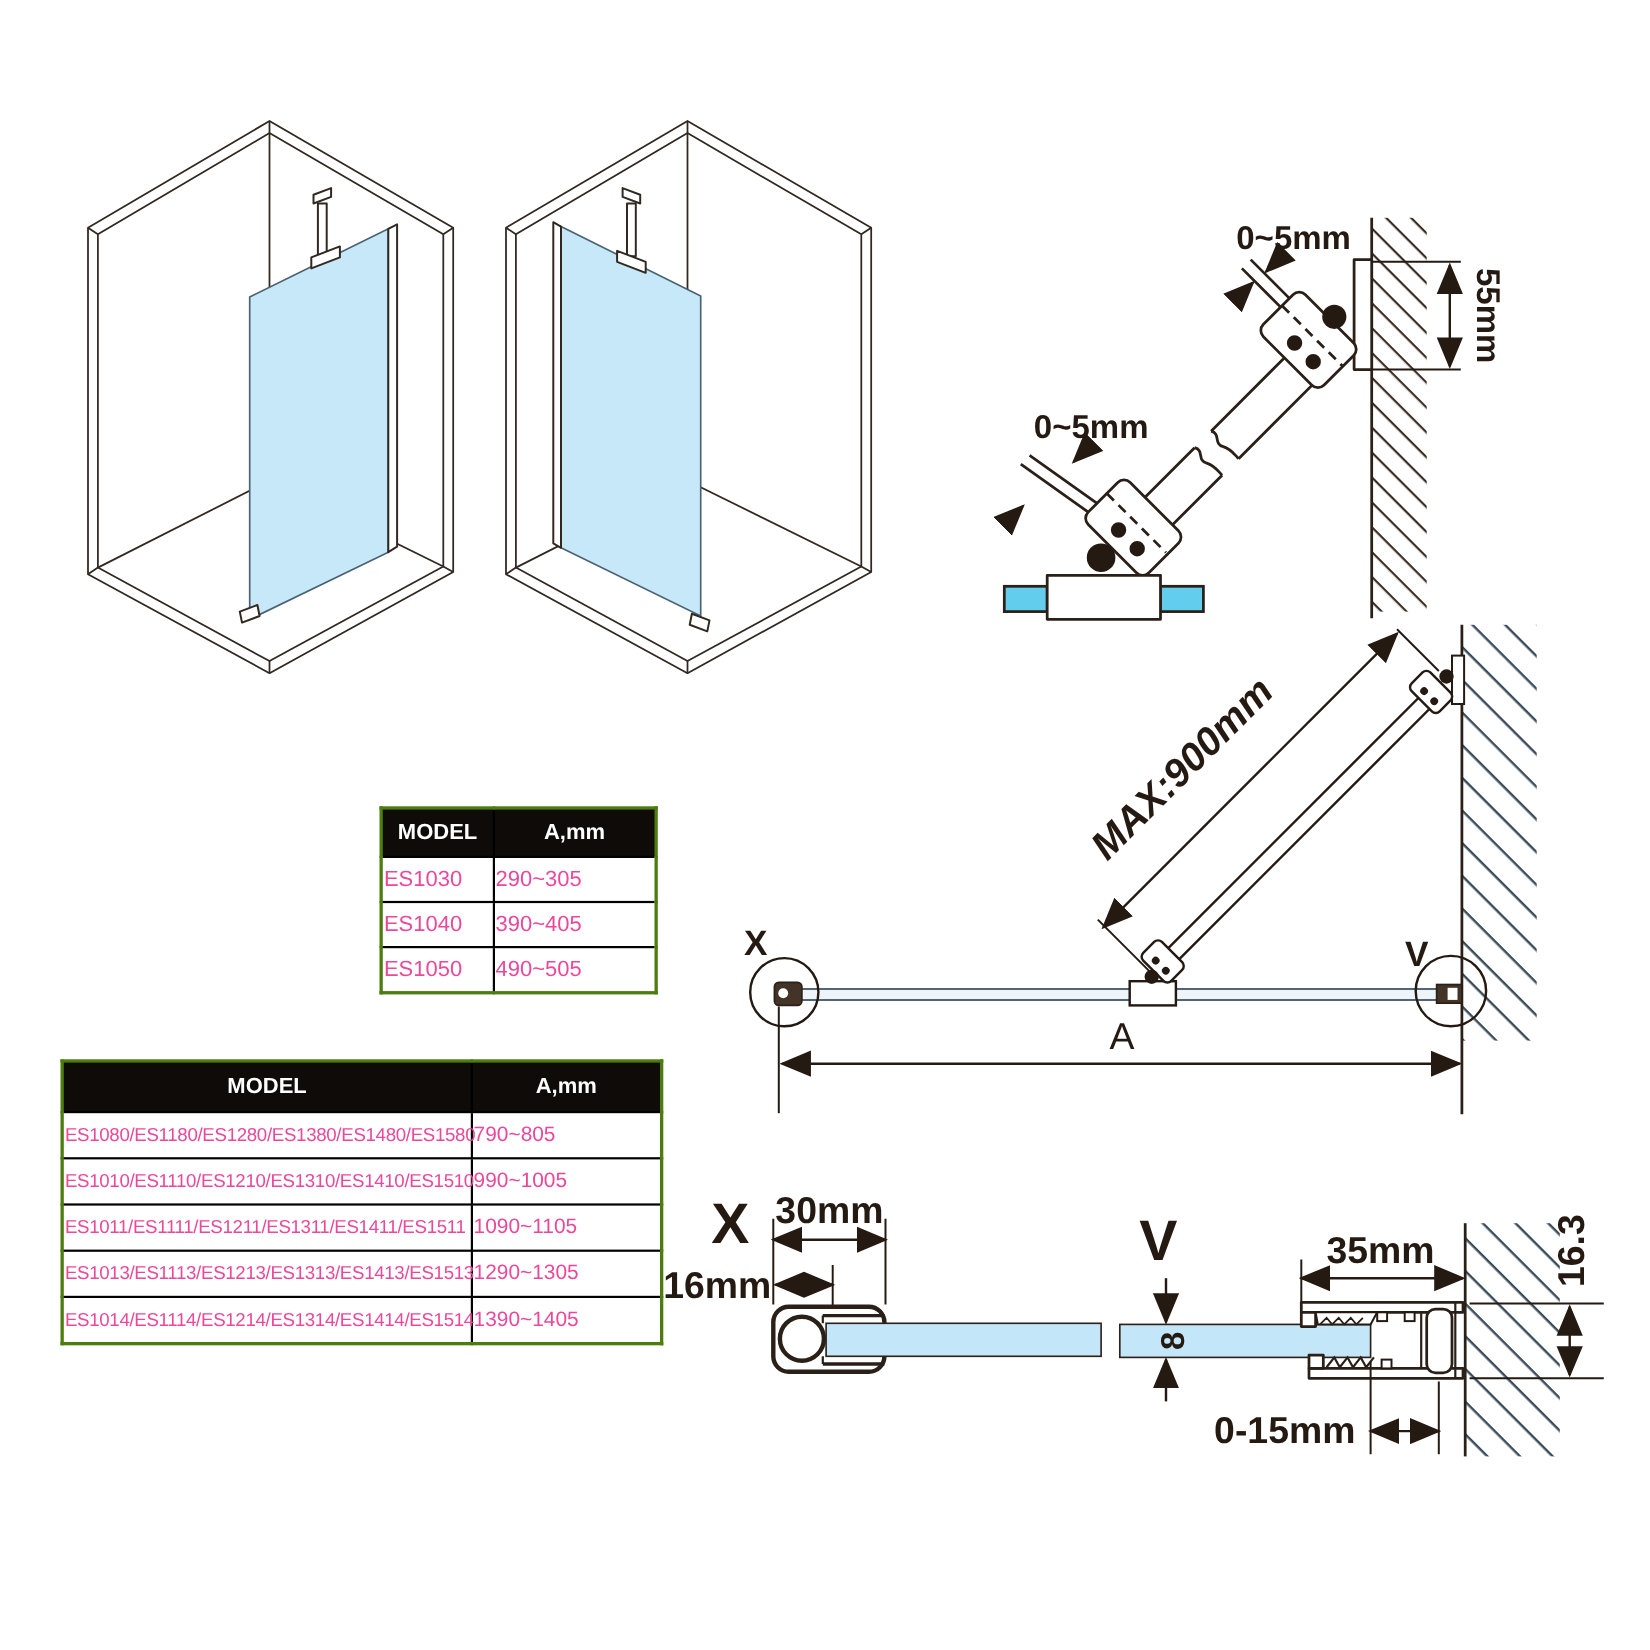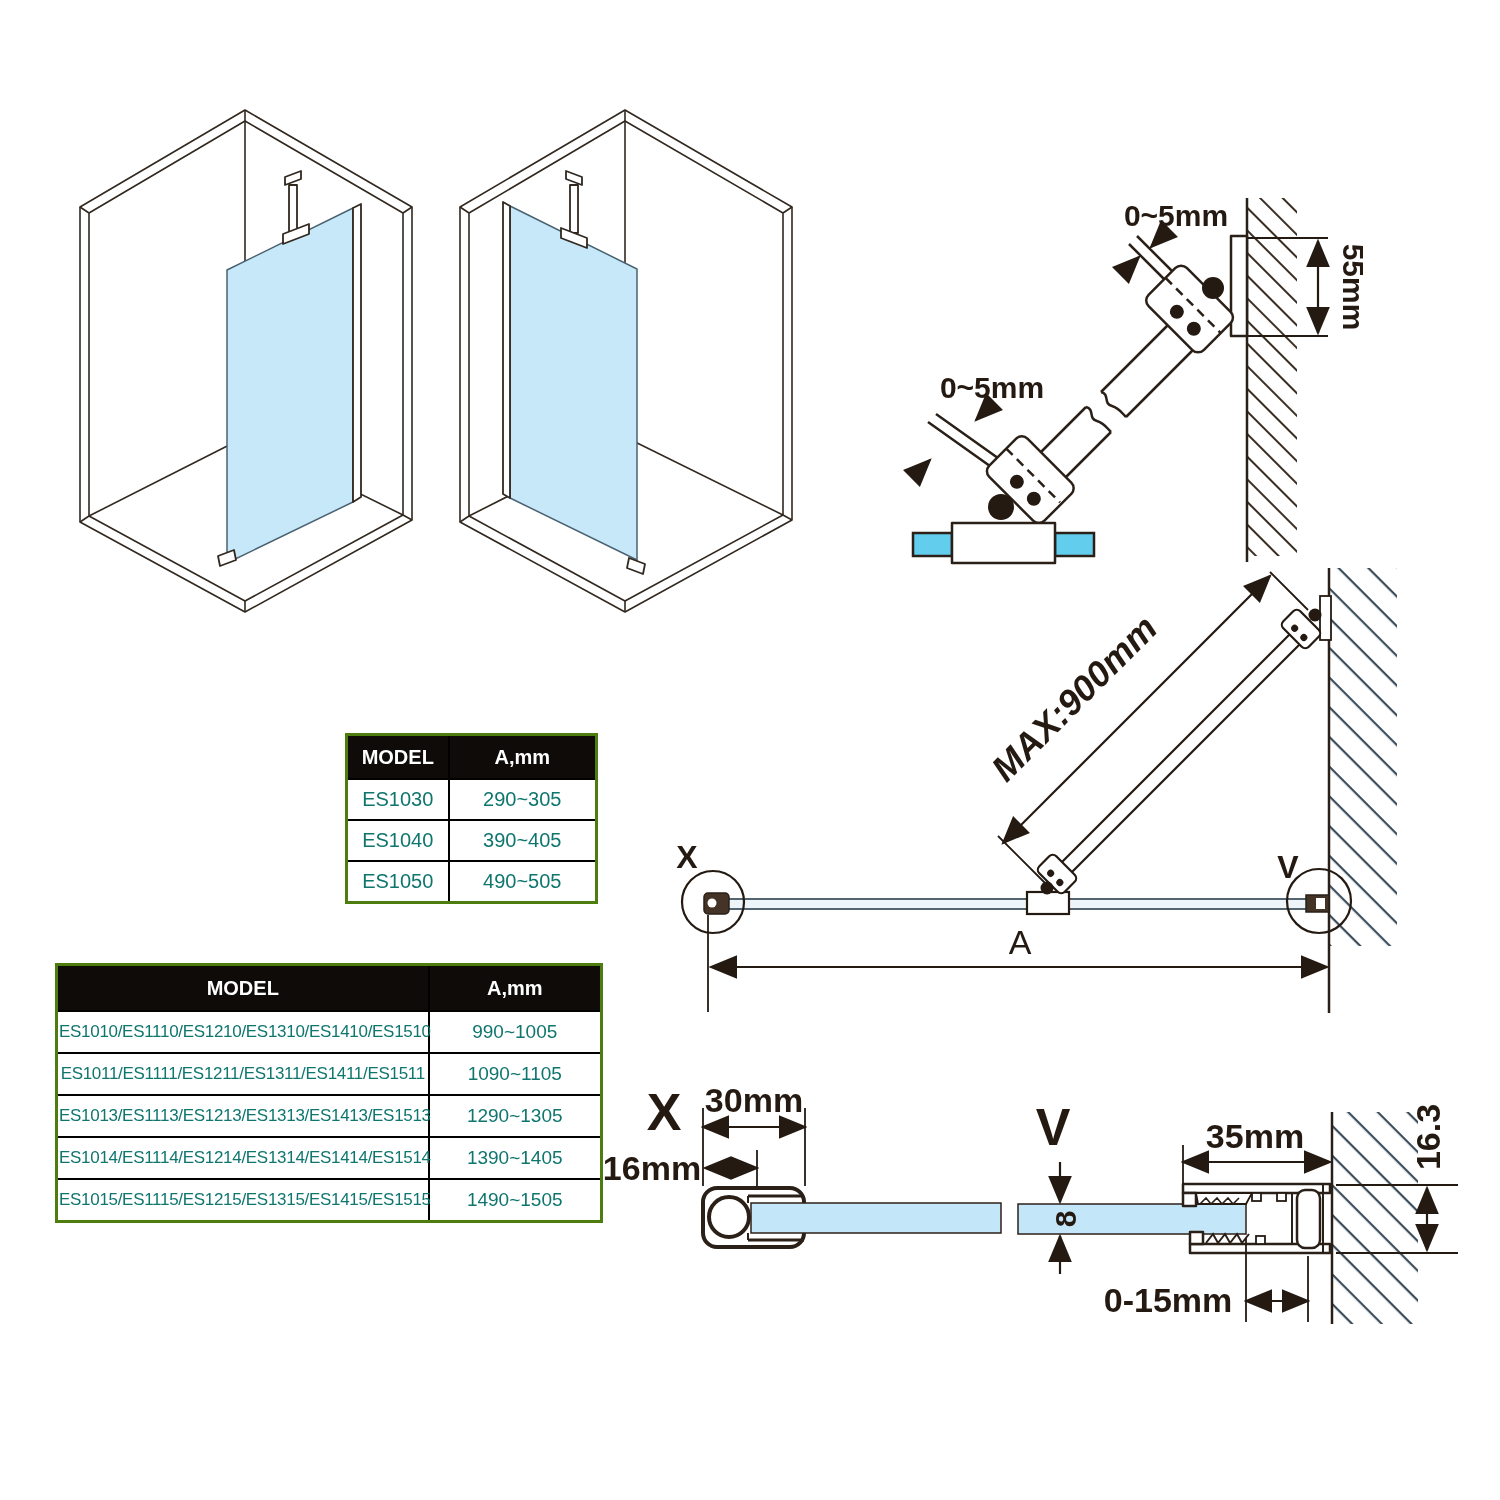--- a/index.html
+++ b/index.html
@@ -18,21 +18,21 @@
   .cyan{fill:#62cdec;stroke:#2a2018;stroke-width:2.5;}
   .wfill{fill:#ffffff;}
   .t30b{font-size:30px;font-weight:bold;}
   .t32b{font-size:32px;font-weight:bold;}
   .t34b{font-size:34px;font-weight:bold;}
   .t34{font-size:34px;}
   .t36bi{font-size:36px;font-weight:bold;font-style:italic;}
   .t52b{font-size:52px;font-weight:bold;}
   table.spec{position:absolute;border-collapse:collapse;background:#fff;border:3px solid #4d7c0f;table-layout:fixed;}
   table.spec th{background:#0e0b09;color:#fff;font-weight:bold;border:2px solid #000;font-size:20px;}
-  table.spec td{border:2px solid #000;text-align:center;color:#0f766e;background:#fff;}
+  table.spec td{border:2px solid #000;color:#ec4899;background:#fff;}
   #tbl-small{left:345px;top:733px;width:250px;}
   #tbl-small th{height:40px;}
   #tbl-small td{height:37px;font-size:20px;}
   #tbl-large{left:55px;top:963px;width:545px;}
   #tbl-large th{height:42px;}
   #tbl-large td{height:38px;font-size:19px;}
   #tbl-large td.model{font-size:17px;letter-spacing:-0.3px;}
 </style>
 </head>
 <body>
@@ -258,35 +258,35 @@
         <col style="width:173px">
       </colgroup>
   <thead>
     <tr>
       <th>MODEL</th>
       <th>A,mm</th>
     </tr>
   </thead>
   <tbody>
     <tr>
+      <td class="model">ES1080/ES1180/ES1280/ES1380/ES1480/ES1580</td>
+      <td>790~805</td>
+    </tr>
+    <tr>
       <td class="model">ES1010/ES1110/ES1210/ES1310/ES1410/ES1510</td>
       <td>990~1005</td>
     </tr>
     <tr>
       <td class="model">ES1011/ES1111/ES1211/ES1311/ES1411/ES1511</td>
       <td>1090~1105</td>
     </tr>
     <tr>
       <td class="model">ES1013/ES1113/ES1213/ES1313/ES1413/ES1513</td>
       <td>1290~1305</td>
     </tr>
     <tr>
       <td class="model">ES1014/ES1114/ES1214/ES1314/ES1414/ES1514</td>
       <td>1390~1405</td>
     </tr>
-    <tr>
-      <td class="model">ES1015/ES1115/ES1215/ES1315/ES1415/ES1515</td>
-      <td>1490~1505</td>
-    </tr>
   </tbody>
 </table>
 
 </div>
 
 </body></html>

